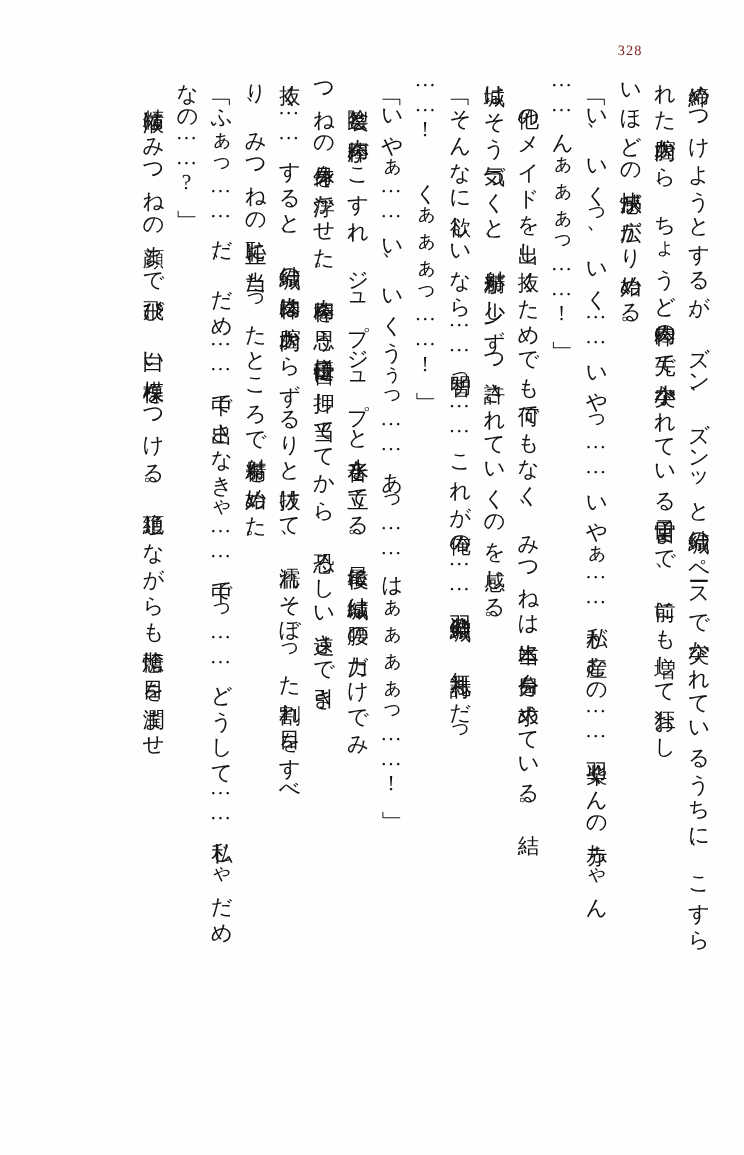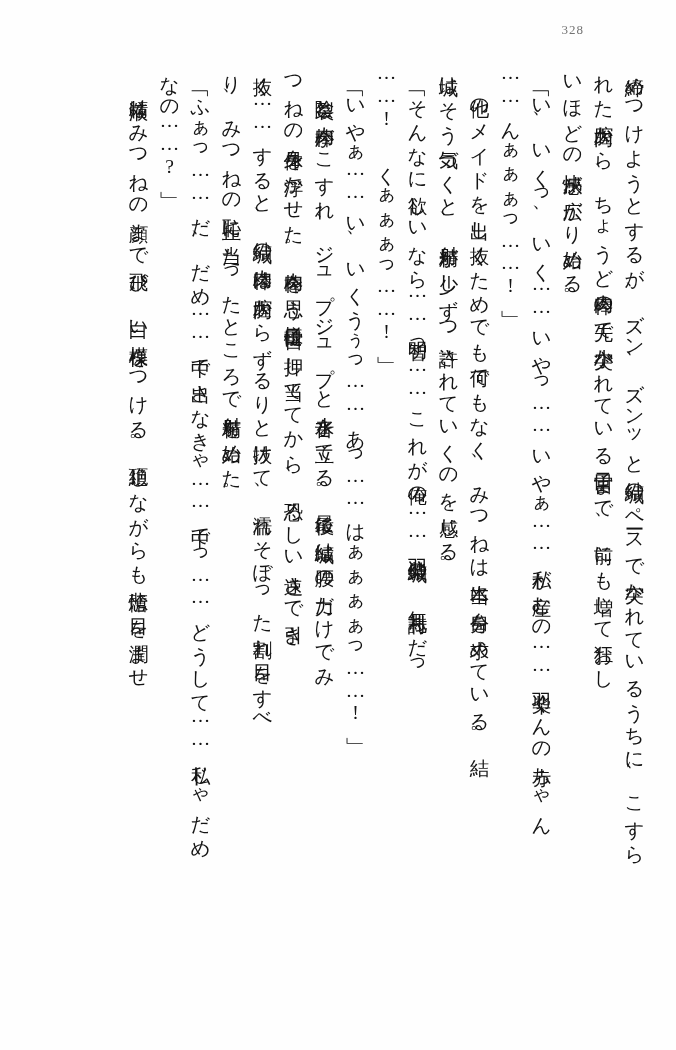--- a/index.html
+++ b/index.html
@@ -16,25 +16,25 @@
   }
   .page {
     position: relative;
     width: 676px;
     height: 1050px;
     background: #fefefe;
     box-sizing: border-box;
   }
   .page-number {
     position: absolute;
-    top: 22px;
+    top: 38px;
     right: 92px;
     font-size: 13px;
     letter-spacing: 1px;
-    color: #737373;
+    color: #7f1d1d;
     font-family: "Liberation Serif", "DejaVu Serif", serif;
   }
   .text-block {
     position: absolute;
     top: 62px;
     left: 36px;
     right: 32px;
     height: 940px;
     display: flex;
     flex-direction: row-reverse;

